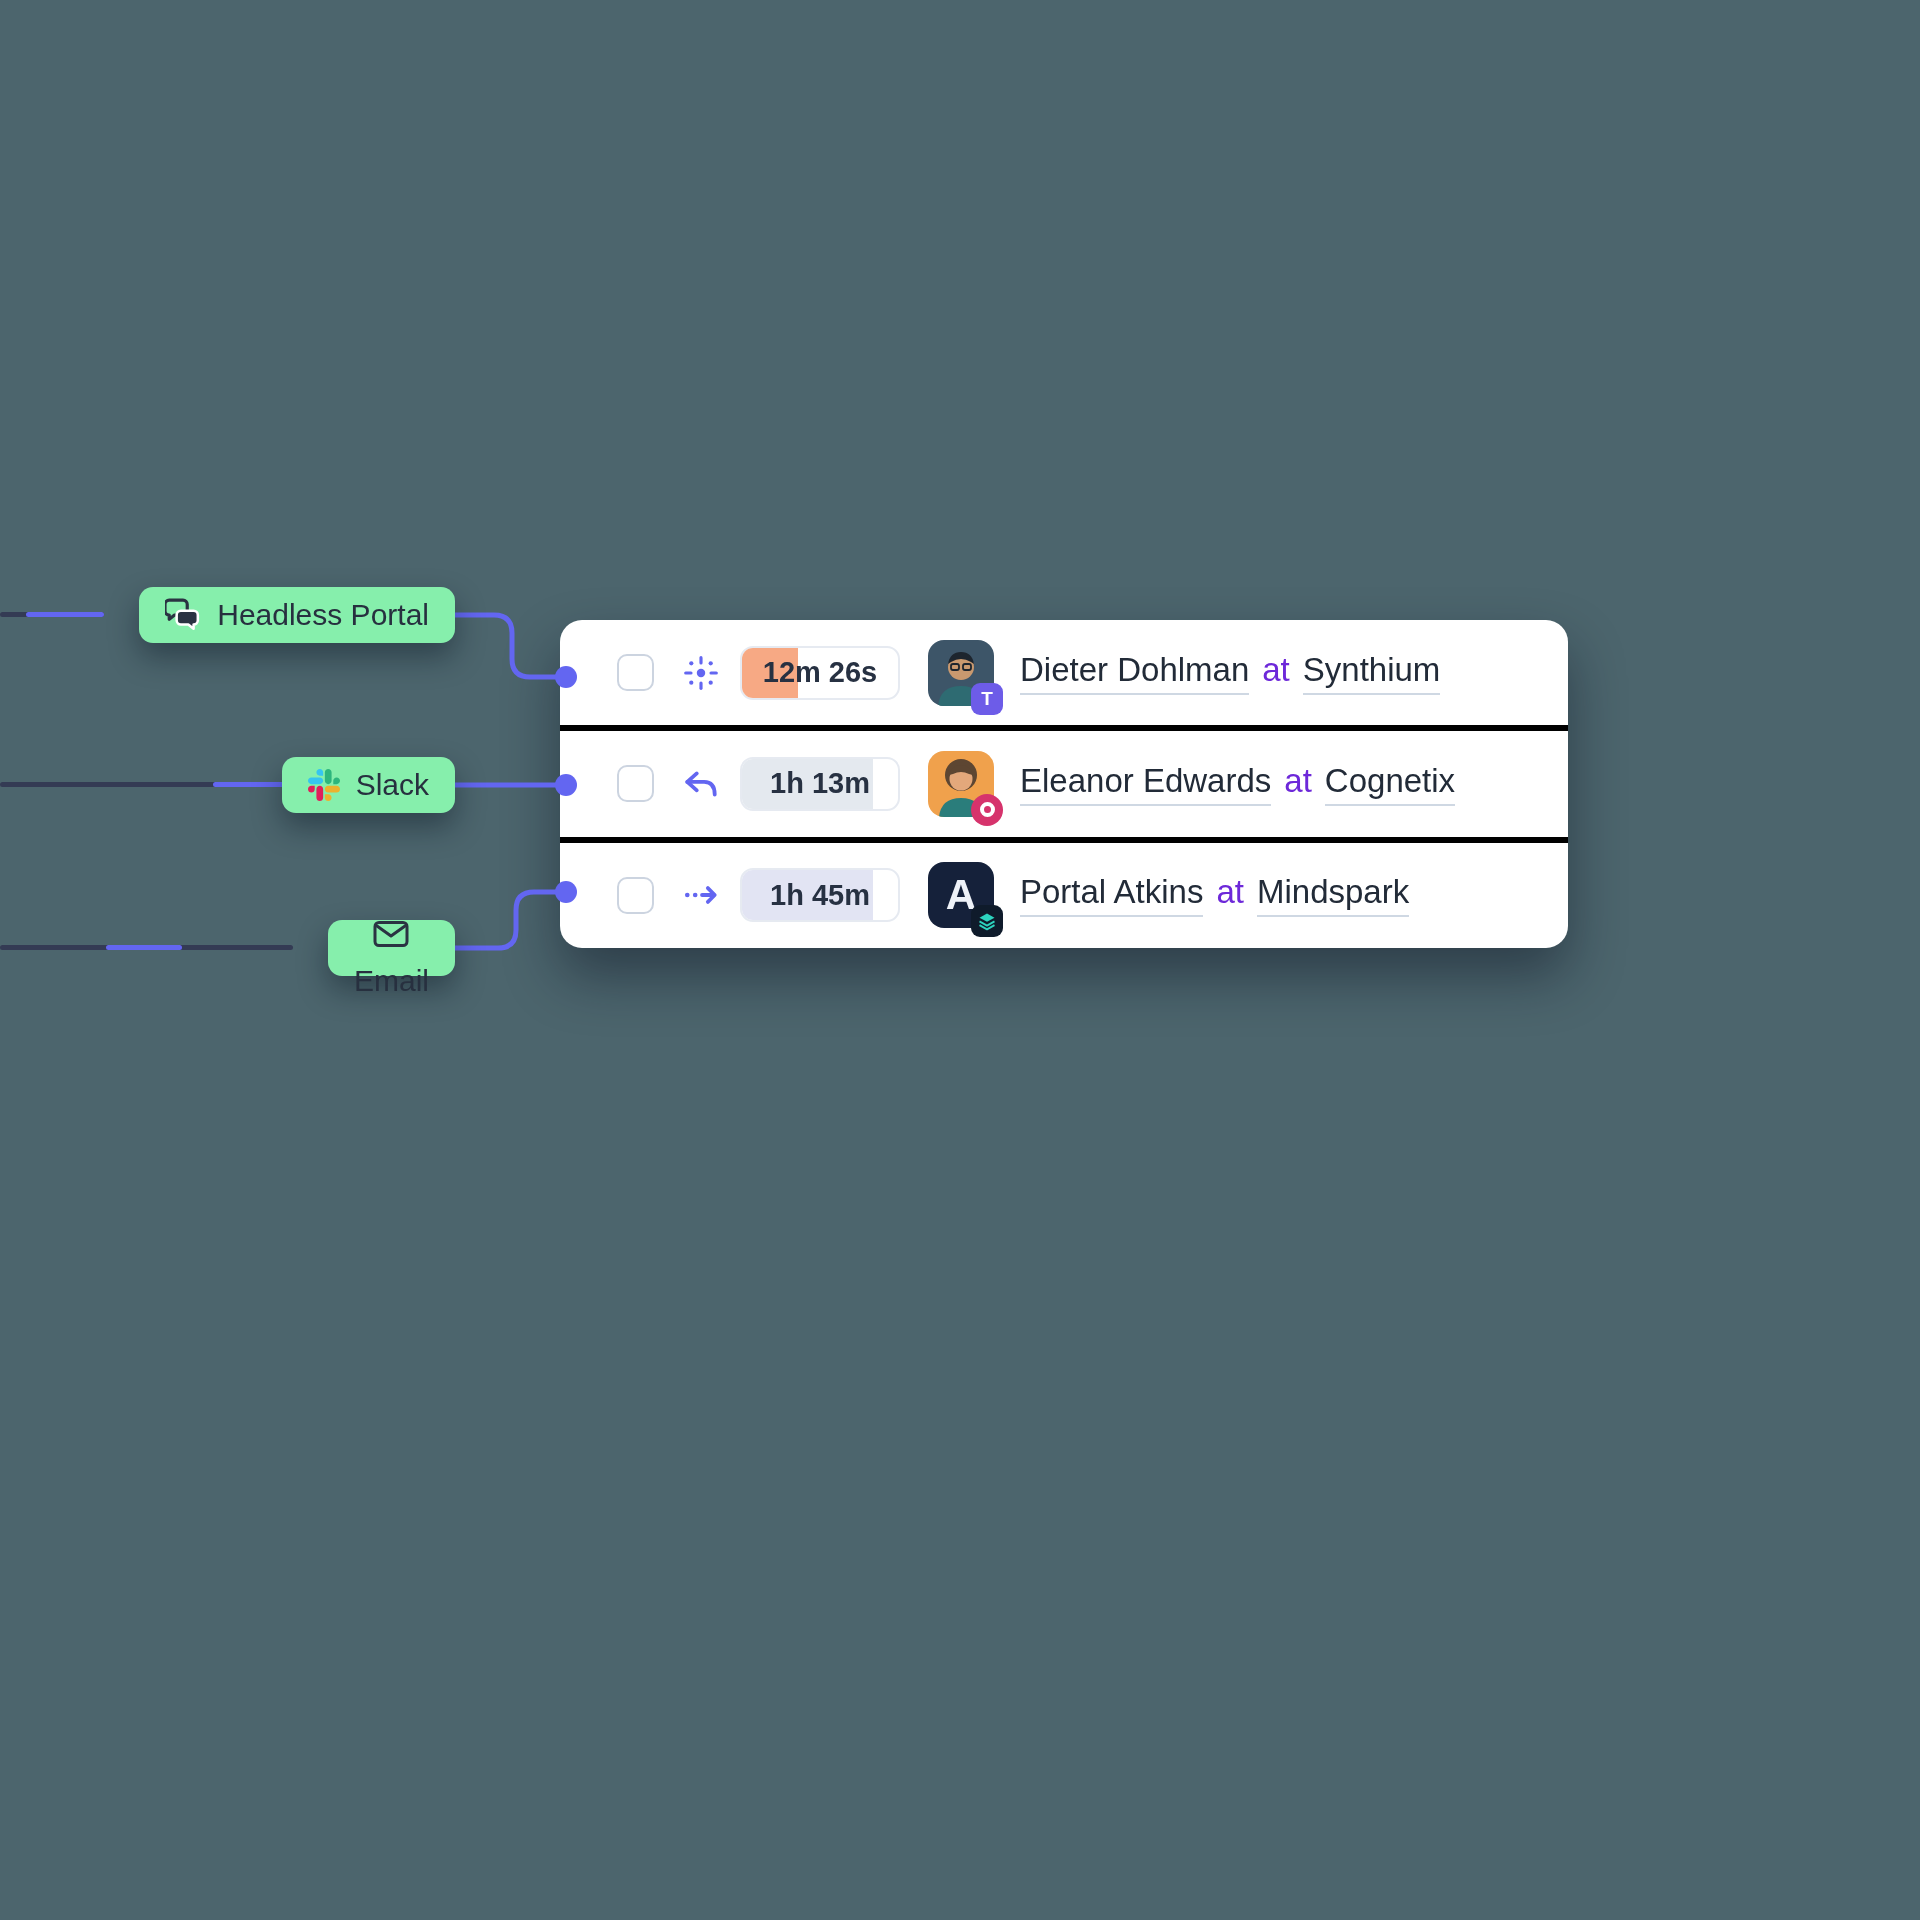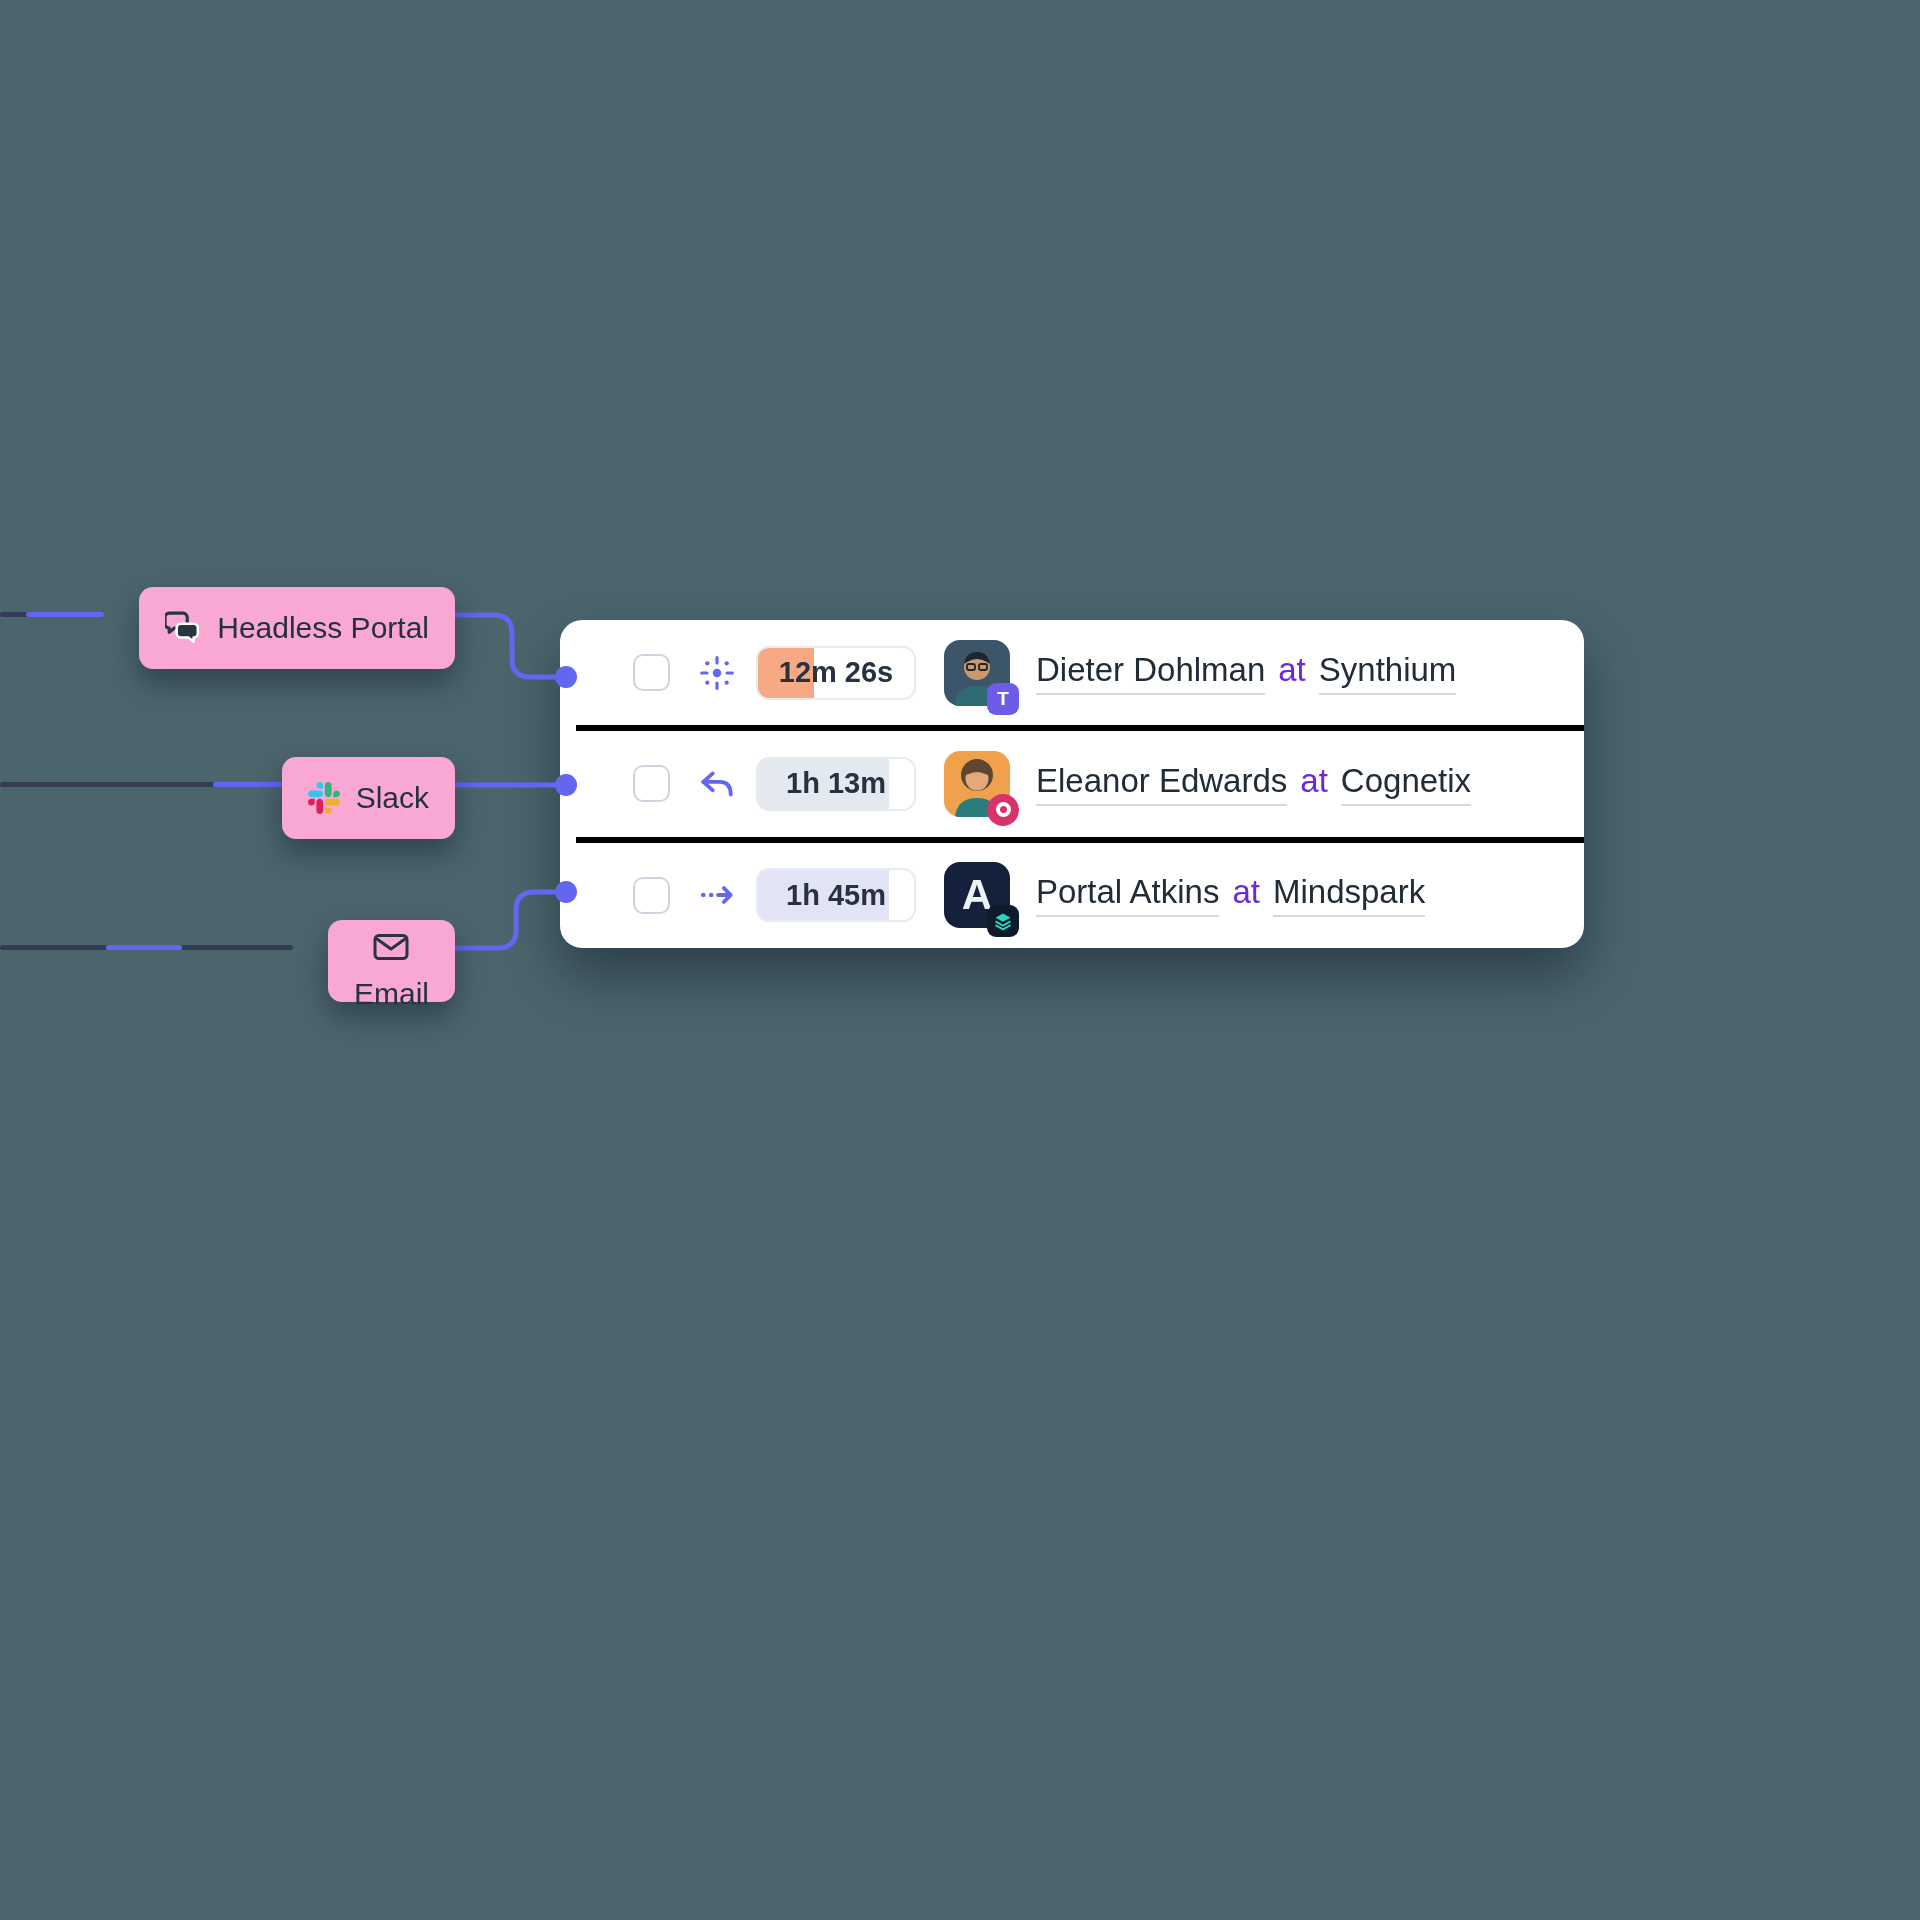--- a/index.html
+++ b/index.html
@@ -14,38 +14,38 @@
   #wire1-dark{left:0;top:612px;width:104px;}
   #wire1-accent{left:26px;top:612px;width:78px;}
   #wire2-dark{left:0;top:782px;width:287px;}
   #wire2-accent{left:213px;top:782px;width:74px;}
   #wire3-dark{left:0;top:945px;width:293px;}
   #wire3-accent{left:106px;top:945px;width:76px;}
 
   
   .pill{
     position:absolute;right:1465px;display:flex;align-items:center;gap:16px;
-    background:#f9a8d4;border-radius:14px;height:56px;padding:13px 26px;
+    background:#86efac;border-radius:14px;height:56px;padding:0 26px;
     box-shadow:0 14px 30px rgba(8,18,32,.42);
     font-size:30px;font-weight:500;color:#27303f;white-space:nowrap;z-index:5;
   }
   #pill-portal{top:587px;}
   #pill-slack{top:757px;}
   #pill-email{top:920px;flex-direction:column;}
   .pill .icon{display:flex;align-items:center;justify-content:center;}
 
   
   .connectors{position:absolute;left:0;top:0;z-index:4;pointer-events:none;}
 
   
   .card{
     position:absolute;left:560px;top:620px;width:1008px;height:328px;
     background:#ffffff;border-radius:22px;
     box-shadow:0 28px 55px rgba(8,16,30,.45);
-    display:flex;flex-direction:column;z-index:3;padding-left:16px;
+    display:flex;flex-direction:column;z-index:3;
   }
   .row{flex:1;display:flex;align-items:center;padding-left:57px;}
   .row + .row{border-top:6px solid #000000;}
 
   .checkbox{width:37px;height:37px;border:2.5px solid #ccd4e0;border-radius:10px;background:#fff;box-sizing:border-box;flex:none;}
   .event-icon{width:46px;height:46px;margin-left:24px;display:flex;align-items:center;justify-content:center;flex:none;}
 
   .badge{
     margin-left:16px;position:relative;width:160px;height:54px;border:2px solid #e6eaf1;
     border-radius:13px;overflow:hidden;display:flex;align-items:center;justify-content:center;

